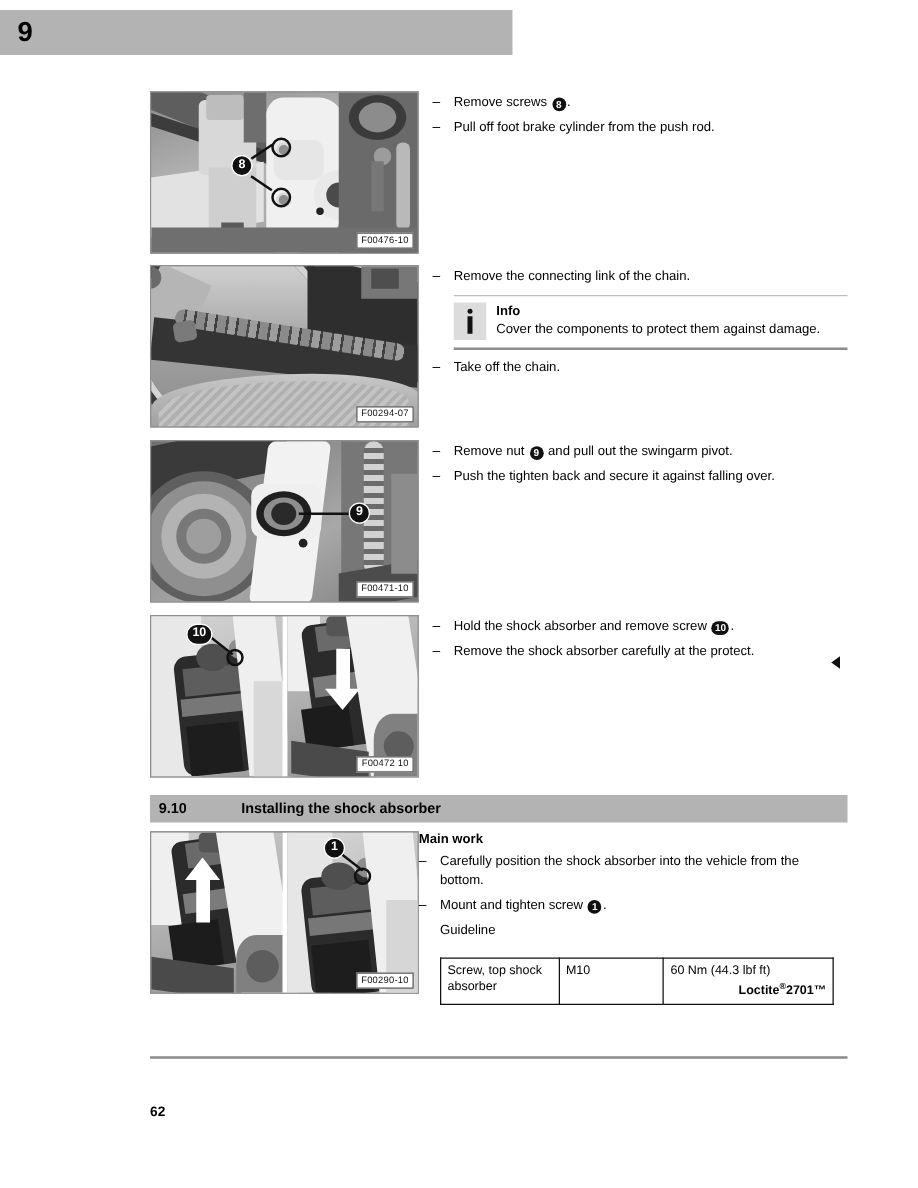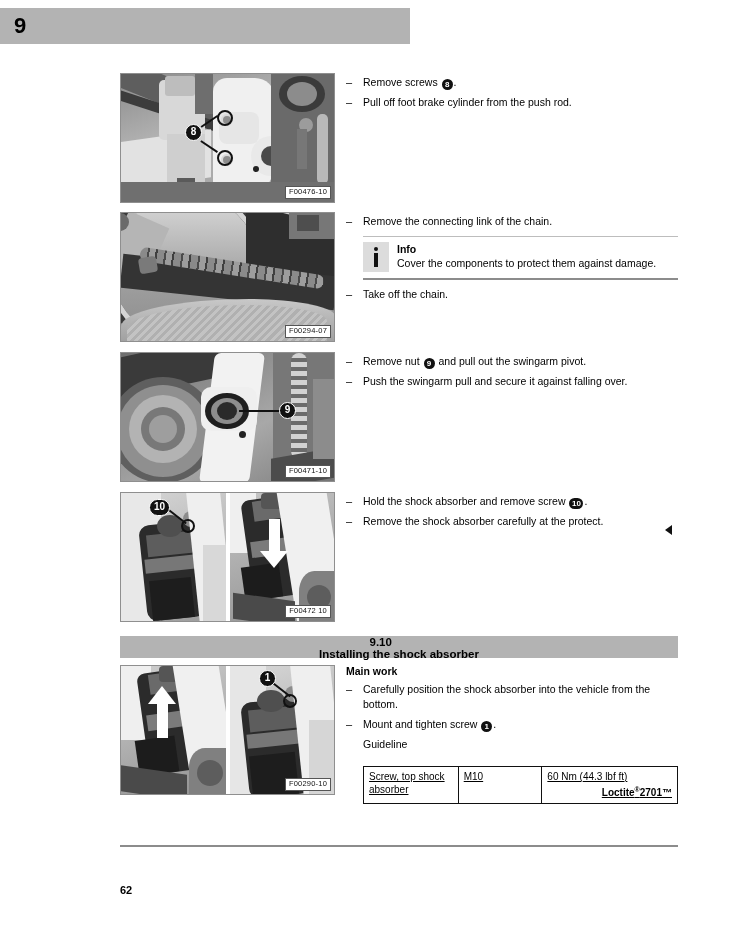--- a/index.html
+++ b/index.html
@@ -188,21 +188,20 @@
     margin-top: 5px;
     margin-bottom: 14px;
   }
 
   
   .spec-table {
     margin-left: 17px;
     border-collapse: collapse;
     width: 315px;
     font-size: 10px;
-    text-decoration: underline;
   }
   .spec-table td {
     border: 1px solid #111;
     padding: 3px 5px 4px 5px;
     vertical-align: top;
     line-height: 13px;
   }
   .col-a { width: 95px; }
   .col-b { width: 84px; }
   .col-c { width: 136px; }
@@ -362,21 +361,21 @@
     <div class="fig-caption">F00471-10</div>
   </div>
 
   <div class="instr" style="top:2px;left:226px;">
     <div class="bullet-row">
       <span class="dash">–</span>
       <span class="btext"><span>Remove nut </span><span class="inline-badge">9</span><span> and pull out the swingarm pivot.</span></span>
     </div>
     <div class="bullet-row">
       <span class="dash">–</span>
-      <span class="btext">Push the swingarm pull and secure it against falling over.</span>
+      <span class="btext">Push the tighten back and secure it against falling over.</span>
     </div>
   </div>
 </div>
 
 <div class="step-block" style="top:492px;">
   <div class="figure">
     <div class="fig-inner">
 
       <div class="ph" style="left:0;top:0;width:105px;height:130px;background:linear-gradient(160deg,#d6d6d6,#9a9a9a);overflow:hidden;"></div>
       <div class="ph" style="left:0px;top:0px;width:40px;height:130px;background:#e8e8e8;"></div>
@@ -419,21 +418,21 @@
     </div>
     <div class="bullet-row">
       <span class="dash">–</span>
       <span class="btext">Remove the shock absorber carefully at the protect.</span>
     </div>
   </div>
 </div>
 
 <div class="page-marker" style="left:665px;top:525px;"></div>
 
-<div class="section-bar" style="top:636px;flex-direction:column;">
+<div class="section-bar" style="top:636px;">
   <span class="section-num">9.10</span>
   <span class="section-title">Installing the shock absorber</span>
 </div>
 
 <div class="step-block" style="top:665px;">
   <div class="figure">
     <div class="fig-inner">
 
       <div class="ph" style="left:0;top:0;width:105px;height:130px;background:linear-gradient(160deg,#cfcfcf,#8f8f8f);"></div>
       <div class="ph" style="left:0px;top:0px;width:30px;height:74px;background:#efefef;"></div>
@@ -462,21 +461,21 @@
       <div class="ph" style="left:164px;top:20px;width:16px;height:16px;background:#8c8c8c;border-radius:50%;"></div>
       <div class="ph" style="left:176px;top:0px;width:40px;height:130px;background:#efefef;transform:skewX(6deg);"></div>
       <div class="ph" style="left:188px;top:54px;width:28px;height:76px;background:#d6d6d6;"></div>
       <div class="ring" style="left:162px;top:28px;width:14px;height:14px;"></div>
       <div class="leader" style="left:152px;top:16px;width:22px;transform:rotate(38deg);transform-origin:left center;"></div>
       <div class="callout" style="left:138px;top:4px;">1</div>
     </div>
     <div class="fig-caption">F00290-10</div>
   </div>
 
-  <div class="instr" style="top:-1px;left:226px;">
+  <div class="instr" style="top:-1px;left:215px;">
     <div class="subhead">Main work</div>
     <div class="bullet-row">
       <span class="dash">–</span>
       <span class="btext">Carefully position the shock absorber into the vehicle from the bottom.</span>
     </div>
     <div class="bullet-row">
       <span class="dash">–</span>
       <span class="btext"><span>Mount and tighten screw </span><span class="inline-badge">1</span><span>.</span></span>
     </div>
     <div class="guideline">Guideline</div>

